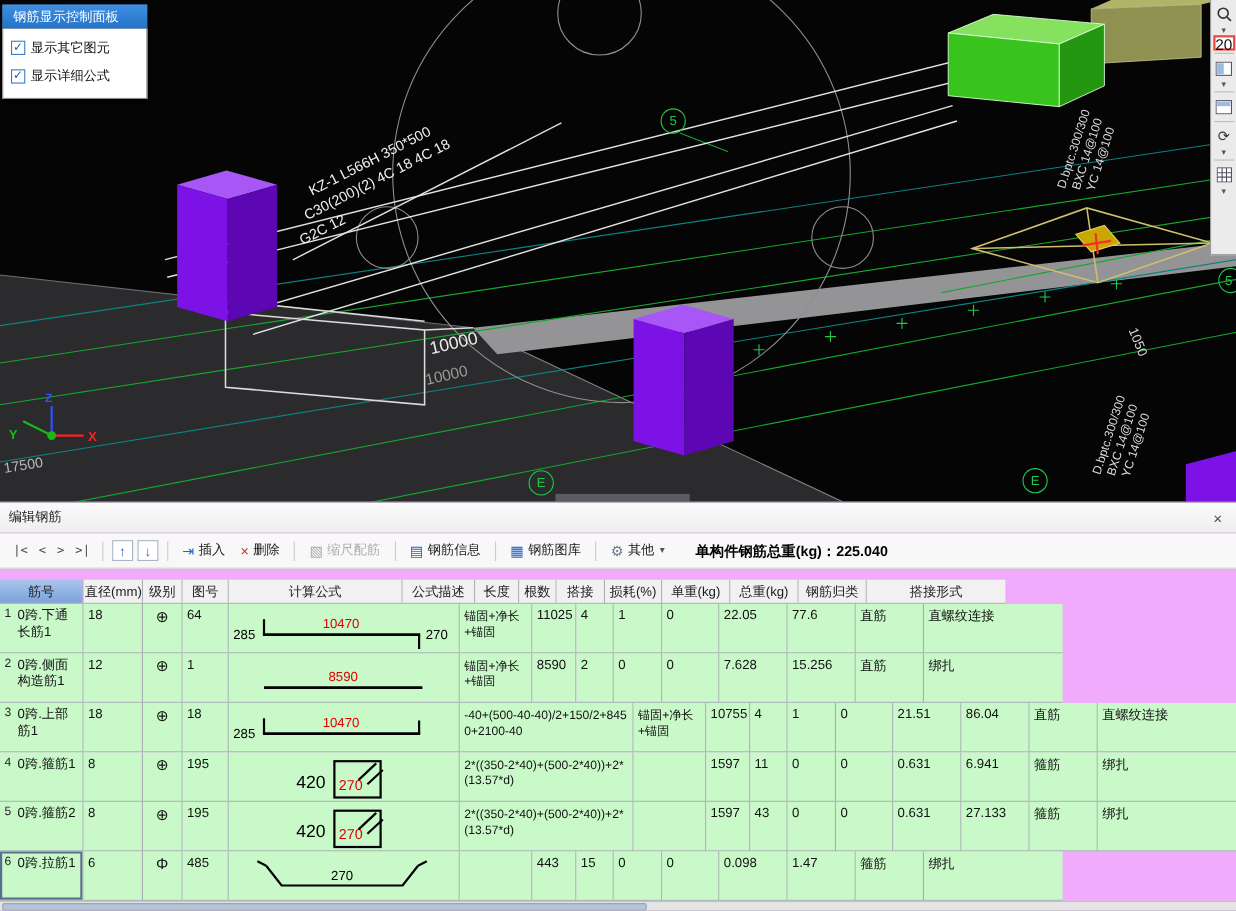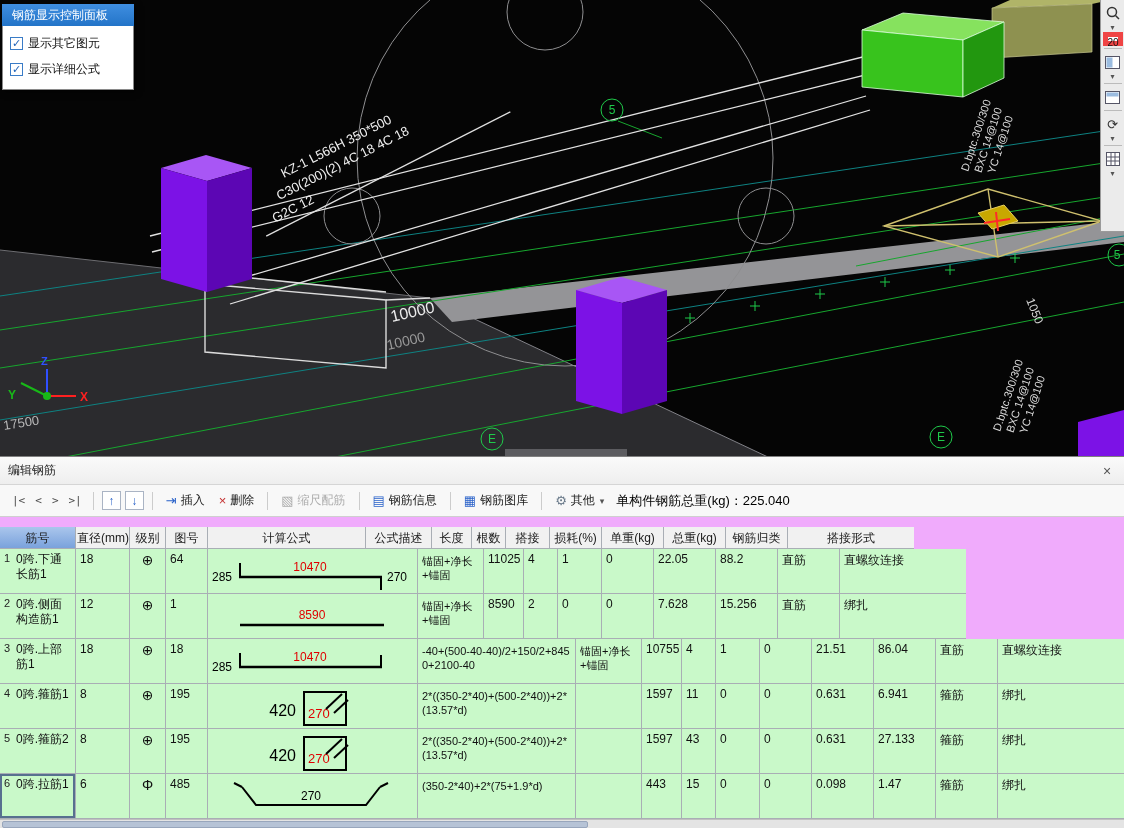--- a/index.html
+++ b/index.html
@@ -17,38 +17,38 @@
   .cbrow { display:flex; align-items:center; gap:5px; font-size:12px; color:#111; cursor:default; }
   .cb { width:13px; height:13px; border:1px solid #3a7cc7; background:#fff; display:inline-flex; align-items:center; justify-content:center; }
   .cb .mark { color:#1e62b8; font-size:11px; font-weight:bold; line-height:1; }
 
   
   .right-strip { position:absolute; right:0; top:0; width:24px; height:232px; background:#ebebeb; border-left:1px solid #9a9a9a; border-bottom:1px solid #9a9a9a; display:flex; flex-direction:column; align-items:center; z-index:4; padding-top:2px; }
   .strip-btn { width:22px; height:22px; display:flex; align-items:center; justify-content:center; font-size:13px; color:#333; }
   .strip-btn svg { display:block; }
   .strip-sep { width:18px; height:1px; background:#bbb; margin:2px 0; }
   .strip-caret { font-size:8px; color:#555; height:8px; line-height:8px; }
-  .strip-num { font-size:10px; color:#111; background:#fff; border:5px solid #ef4444; width:20px; text-align:center; height:14px; line-height:12px; }
+  .strip-num { font-size:14px; color:#111; background:#fff; border:2px solid #ef4444; width:20px; text-align:center; height:14px; line-height:12px; }
 
   
   .editor { position:absolute; left:0; top:456px; width:1124px; height:372px; background:#f0abfc; border-top:1px solid #808080; }
   .ed-title { height:28px; display:flex; align-items:center; justify-content:space-between; padding:0 8px; background:linear-gradient(#fafafa,#eee); border-bottom:1px solid #d5d5d5; }
   .ed-title-text { font-size:12px; color:#222; }
   .ed-close { font-size:14px; color:#555; width:18px; text-align:center; cursor:default; }
 
   .toolbar { height:32px; background:#f8f8f8; border-bottom:1px solid #cfcfcf; display:flex; align-items:center; padding:0 8px; gap:2px; }
   .nav { font-size:11px; color:#4a4a4a; padding:2px 4px; font-family:"DejaVu Sans Mono",monospace; }
   .vsep { width:1px; height:18px; background:#ccc; margin:0 5px; }
   .iconbox { width:19px; height:19px; border:1px solid #aab4c4; background:#fff; display:inline-flex; align-items:center; justify-content:center; font-size:12px; color:#2a62c9; margin:0 1px; }
   .tb { display:flex; align-items:center; gap:4px; font-size:12px; color:#1a1a1a; padding:2px 6px; }
   .tb .ic { font-size:13px; line-height:1; }
   .ic-blue { color:#2a62c9; } .ic-red { color:#c43030; } .ic-gray { color:#aaa; } .ic-gear { color:#6a7a8a; }
   .tb.disabled { color:#ababab; }
   .caret { font-size:9px; color:#555; margin-left:1px; }
-  .total { font-size:13px; font-weight:normal; color:#000; margin-left:4px; }
+  .total { font-size:13px; font-weight:bold; color:#000; margin-left:20px; }
 
   
   .rtable { position:absolute; left:0; top:70px; width:920px; }
   .trow, .thead { display:flex; width:1124px; }
   .cell { border-right:1px solid #a9aeb5; border-bottom:1px solid #a9aeb5; background:#c9f9c9; font-size:12px; color:#111; padding:3px 4px; overflow:hidden; position:relative; }
   .thead .cell { background:#f1f1f1; height:22px; text-align:center; padding:3px 1px; font-size:12px; color:#1a1a1a; white-space:nowrap; }
   .thead .c0 { background:linear-gradient(#aac6ec,#7aa2dc); }
   .trow .cell { height:45px; }
   .c0{width:76px} .c1{width:54px} .c2{width:36px;text-align:center} .c3{width:42px}
   .c4{width:210px;padding:0} .c5{width:158px} .c6{width:66px} .c7{width:40px}
@@ -354,21 +354,21 @@
             <text x="102" y="21" text-anchor="middle" fill="#e00000" font-size="12">10470</text>
             <text x="179" y="31" font-size="12">270</text>
           </svg>
         </div>
         <div class="cell c6 desc">锚固+净长+锚固</div>
         <div class="cell c7">11025</div>
         <div class="cell c8">4</div>
         <div class="cell c9">1</div>
         <div class="cell c10">0</div>
         <div class="cell c11">22.05</div>
-        <div class="cell c12">88.2</div>
+        <div class="cell c12">77.6</div>
         <div class="cell c13">直筋</div>
         <div class="cell c14">直螺纹连接</div>
       </div>
 
       <div class="trow">
         <div class="cell c0 namecell">
           <span class="idx">2</span>
           <span class="rname">0跨.侧面构造筋1</span>
         </div>
         <div class="cell c1">12</div>
@@ -487,21 +487,20 @@
         <div class="cell c2 grade">Φ</div>
         <div class="cell c3">485</div>
         <div class="cell c4 shape-cell">
           <svg width="208" height="44" viewBox="0 0 208 44">
             <polyline points="34,12 48,30 158,30 172,12" fill="none" stroke="#000" stroke-width="2"></polyline>
             <line x1="34" y1="12" x2="26" y2="8" stroke="#000" stroke-width="2"></line>
             <line x1="172" y1="12" x2="180" y2="8" stroke="#000" stroke-width="2"></line>
             <text x="103" y="25" text-anchor="middle" font-size="12">270</text>
           </svg>
         </div>
-        <div class="cell c5 formula">(350-2*40)+2*(75+1.9*d)</div>
         <div class="cell c6 desc"></div>
         <div class="cell c7">443</div>
         <div class="cell c8">15</div>
         <div class="cell c9">0</div>
         <div class="cell c10">0</div>
         <div class="cell c11">0.098</div>
         <div class="cell c12">1.47</div>
         <div class="cell c13">箍筋</div>
         <div class="cell c14">绑扎</div>
       </div>

